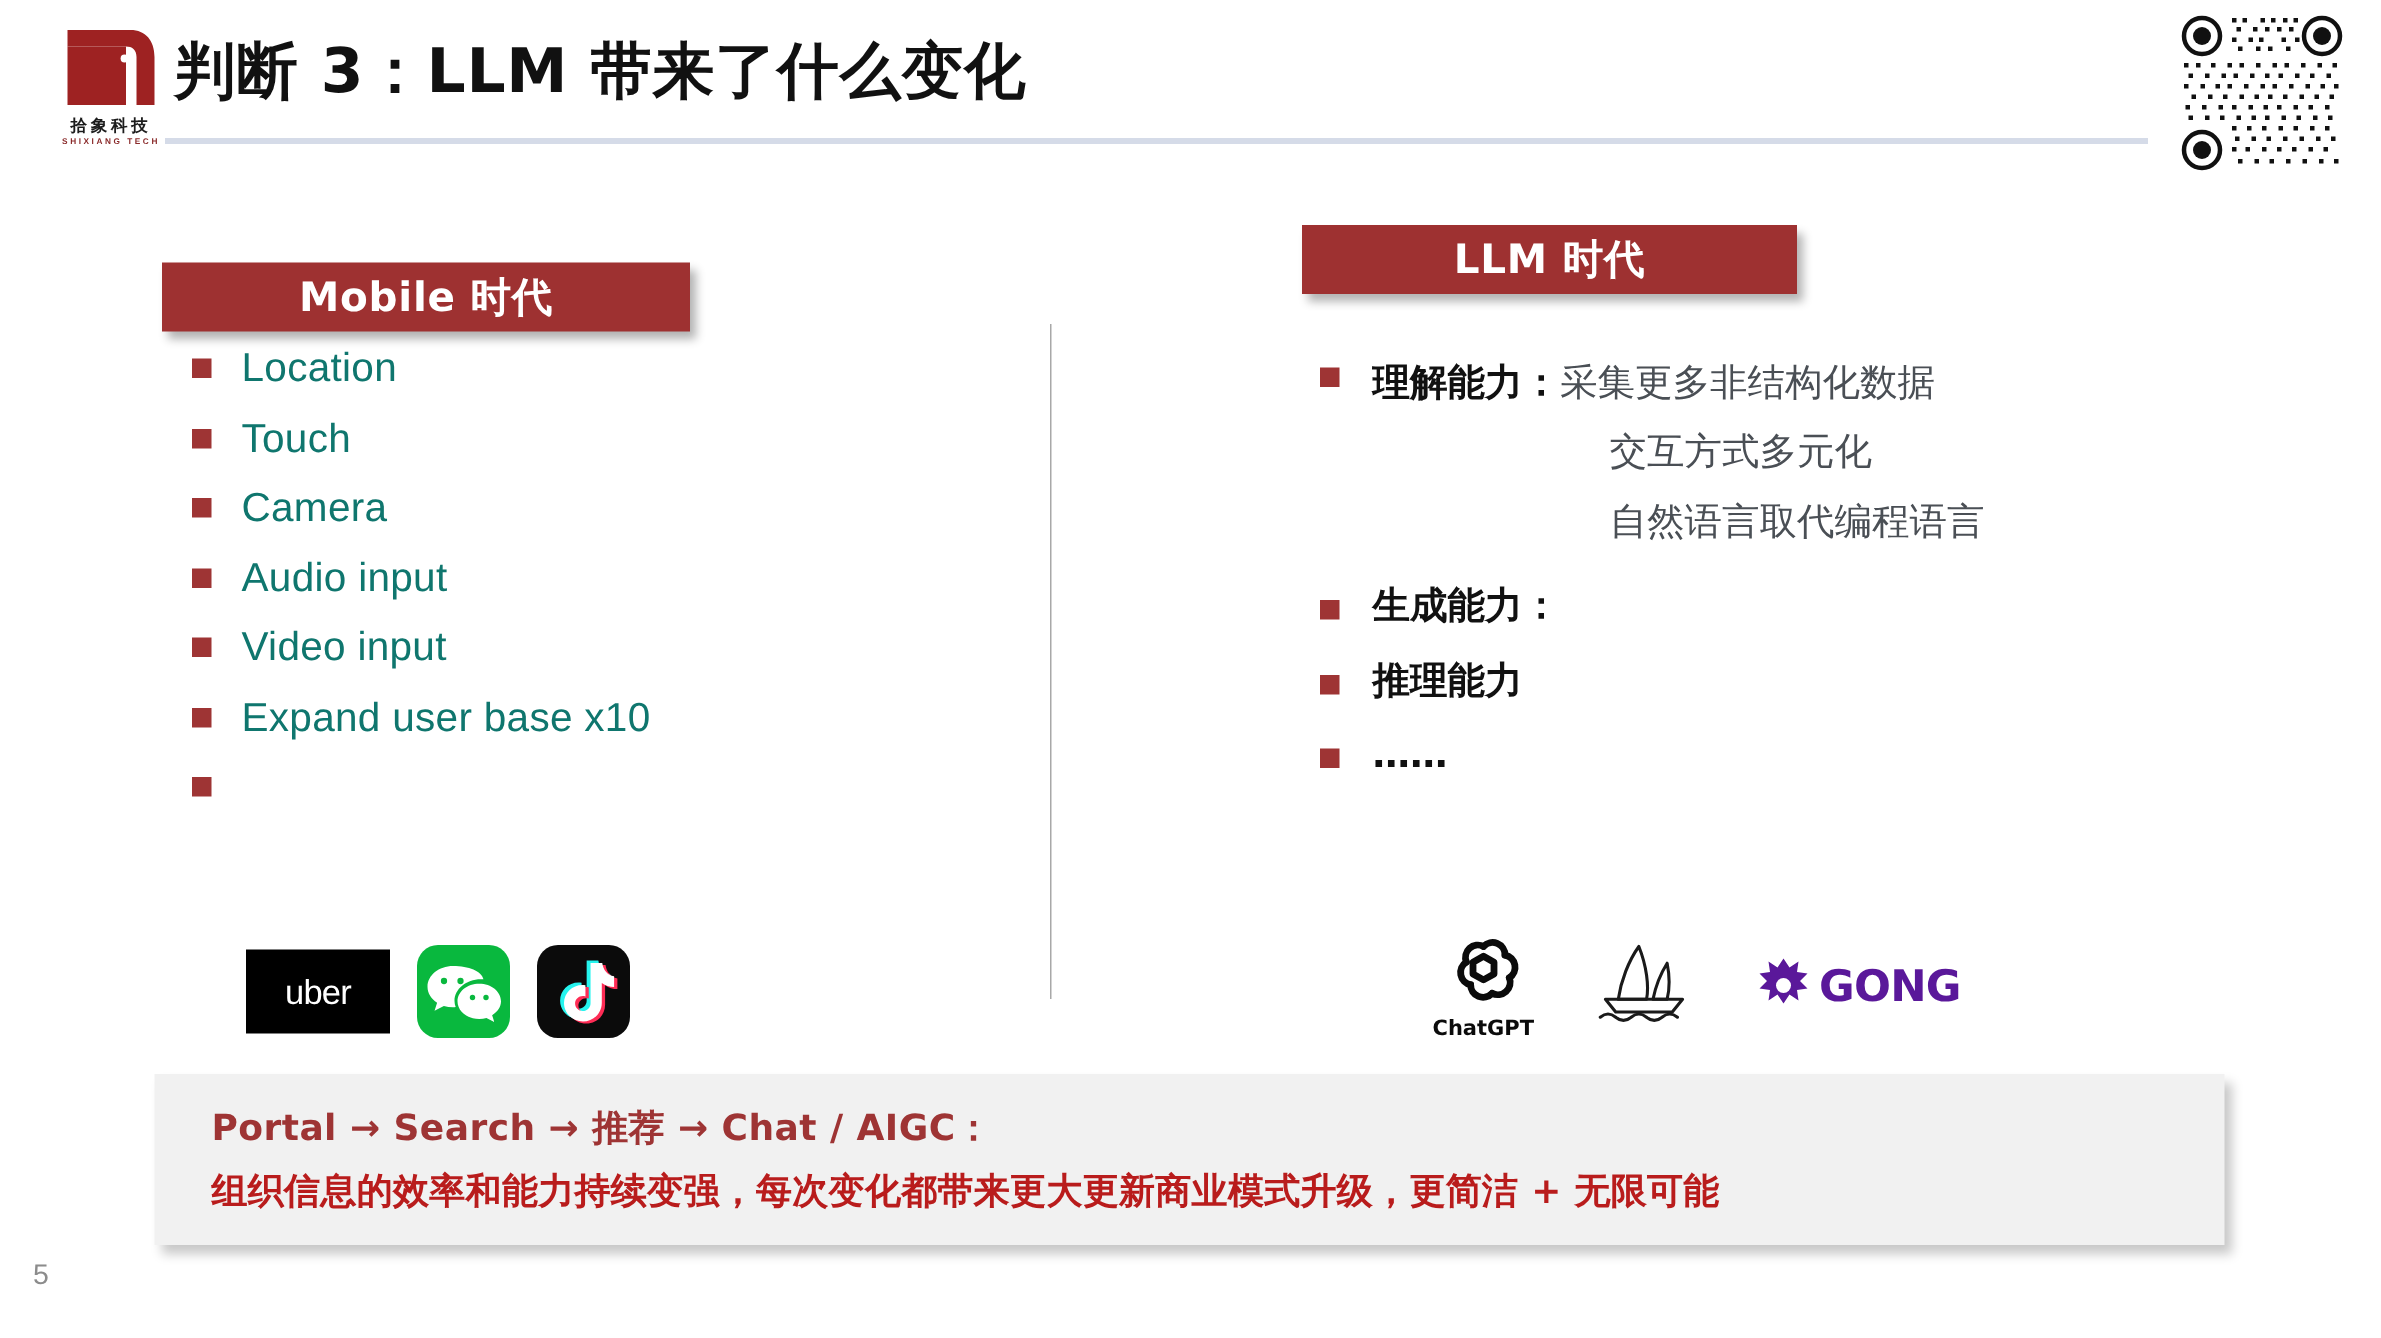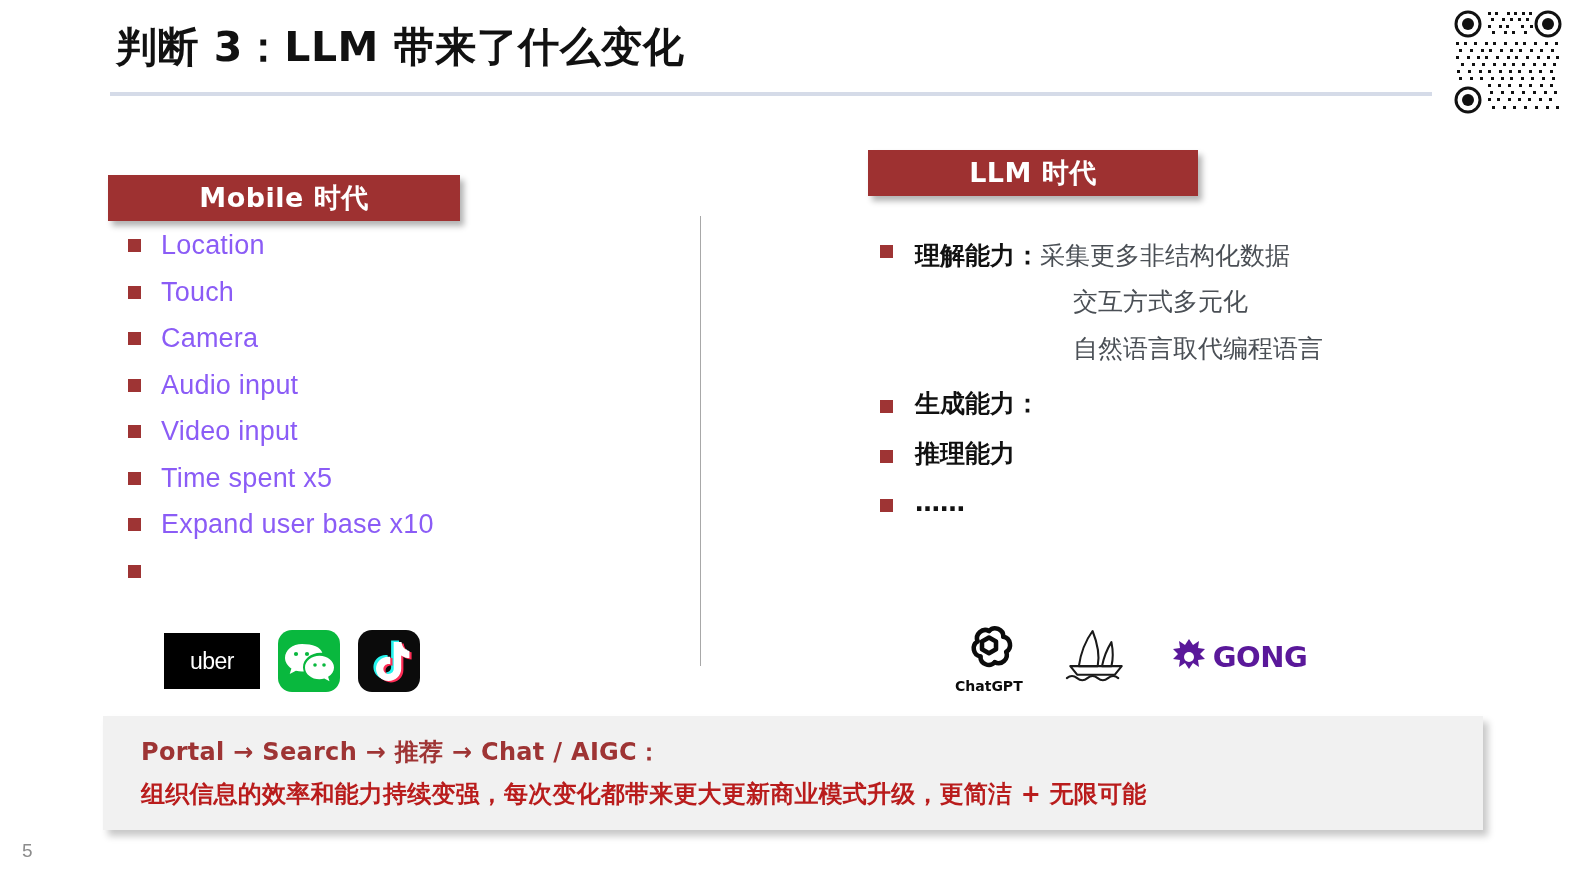--- a/index.html
+++ b/index.html
@@ -69,21 +69,21 @@
   .list-left { position: absolute; left: 128px; top: 228px; width: 520px; }
   .li {
     display: flex; align-items: flex-start;
     margin-bottom: 12px;
   }
   .li .sq {
     width: 13px; height: 13px; background: #9e3434;
     margin-top: 11px; margin-right: 20px; flex: none;
   }
   .li .txt {
-    font-size: 27px; color: #8b5cf6; line-height: 1.28;
+    font-size: 27px; color: #0f766e; line-height: 1.28;
     font-family: "Liberation Sans", sans-serif; font-weight: 400;
     letter-spacing: 0.2px; white-space: nowrap;
   }
 
   
   .list-right { position: absolute; left: 880px; top: 232px; width: 620px; }
   .li-r { display: flex; align-items: flex-start; margin-bottom: 16px; }
   .li-r .sq {
     width: 13px; height: 13px; background: #9e3434;
     margin-top: 13px; margin-right: 22px; flex: none;
@@ -154,20 +154,32 @@
     position: absolute; left: 22px; top: 840px;
     font-size: 19px; color: #8c8c8c;
     font-family: "Liberation Sans", sans-serif;
   }
 </style>
 </head>
 <body>
 
 <div class="slide">
 
+  <div class="logo-wrap">
+    <div class="logo-mark">
+      <svg width="62" height="58" viewBox="0 0 62 58" xmlns="http://www.w3.org/2000/svg">
+        <path d="M2 6 H44 C54 6 60 13 60 24 V56 H48 V24 C48 19 45 17 41 17 H2 Z" fill="#9e2222"></path>
+        <rect x="2" y="17" width="39" height="39" fill="#9e2222"></rect>
+        <rect x="43" y="22" width="2" height="34" fill="#ffffff"></rect>
+        <circle cx="40" cy="25" r="2.6" fill="#ffffff"></circle>
+      </svg>
+    </div>
+    <div class="logo-cn">拾象科技</div>
+    <div class="logo-en">SHIXIANG TECH</div>
+  </div>
 
   <div class="slide-title">判断 3：LLM 带来了什么变化</div>
   <div class="title-rule"></div>
 
   <div class="qr">
     <svg width="112" height="108" viewBox="0 0 112 108" xmlns="http://www.w3.org/2000/svg">
       <rect width="112" height="108" fill="#ffffff"></rect>
       <g fill="#111111">
 
         <circle cx="16" cy="16" r="12" fill="none" stroke="#111" stroke-width="3"></circle>
@@ -319,24 +331,20 @@
     <div class="li">
       <div class="sq"></div>
       <div class="txt">Audio input</div>
     </div>
     <div class="li">
       <div class="sq"></div>
       <div class="txt">Video input</div>
     </div>
     <div class="li">
       <div class="sq"></div>
-      <div class="txt">Time spent x5</div>
-    </div>
-    <div class="li">
-      <div class="sq"></div>
       <div class="txt">Expand user base x10</div>
     </div>
     <div class="li">
       <div class="sq"></div>
     </div>
   </div>
 
   <div class="list-right">
     <div class="li-r">
       <div class="sq"></div>

